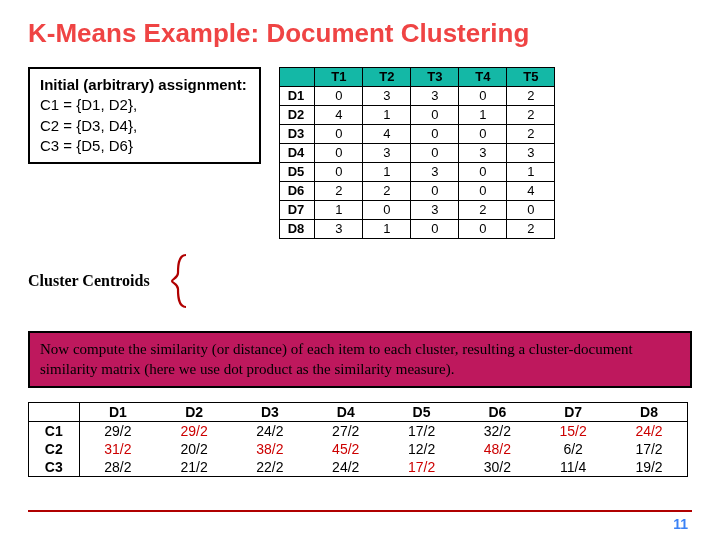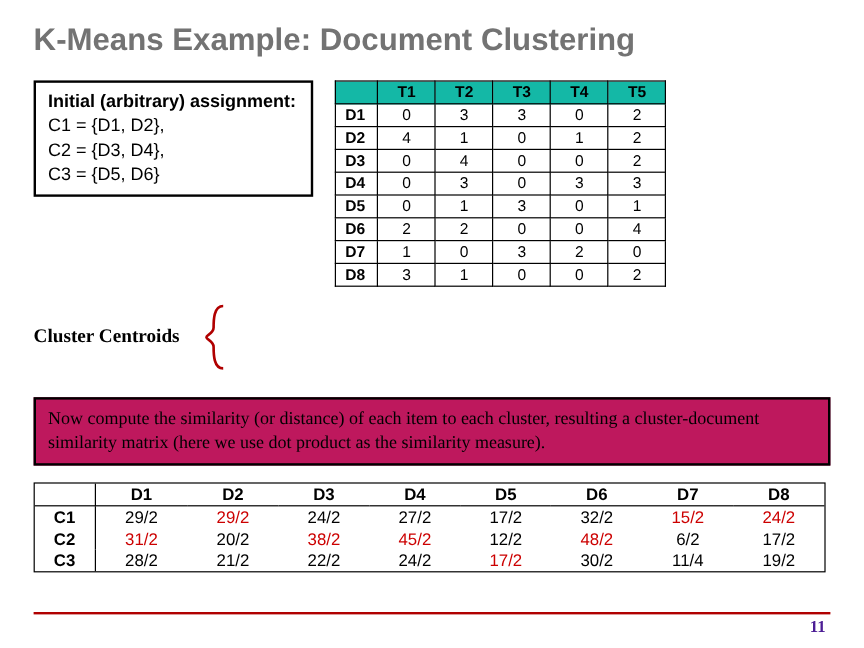--- a/index.html
+++ b/index.html
@@ -12,21 +12,21 @@
     font-family: Arial, Helvetica, sans-serif;
     position: relative;
     overflow: hidden;
   }
   .slide {
     padding: 12px 28px 0 28px;
   }
   .title {
     font-size: 26px;
     font-weight: bold;
-    color: #737373;
+    color: #ef4444;
     margin: 6px 0 18px 0;
   }
   .row1 {
     display: flex;
     align-items: flex-start;
     gap: 18px;
   }
   .assignment-box {
     border: 2px solid #000;
     padding: 6px 12px 6px 10px;
@@ -113,24 +113,24 @@
     position: absolute;
     left: 28px;
     right: 28px;
     bottom: 28px;
     border-top: 2px solid #b00000;
   }
   .page-num {
     position: absolute;
     right: 32px;
     bottom: 8px;
-    font-family: Liberation Serif, serif;
+    font-family: Liberation Sans, sans-serif;
     font-weight: bold;
     font-size: 14px;
-    color: #4c1d95;
+    color: #3b82f6;
     margin-left: 41px;
   }
 </style>
 </head>
 <body>
 
 <div class="slide">
   <div class="title">K-Means Example: Document Clustering</div>
 
   <div class="row1">

